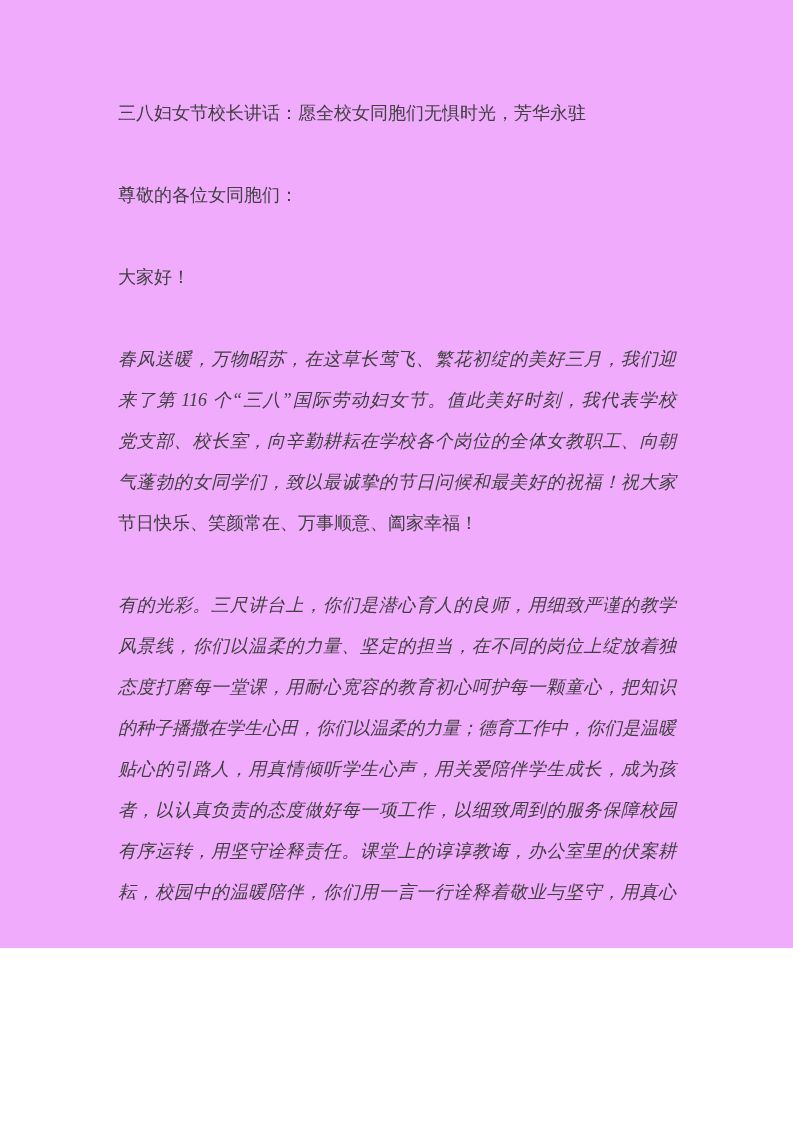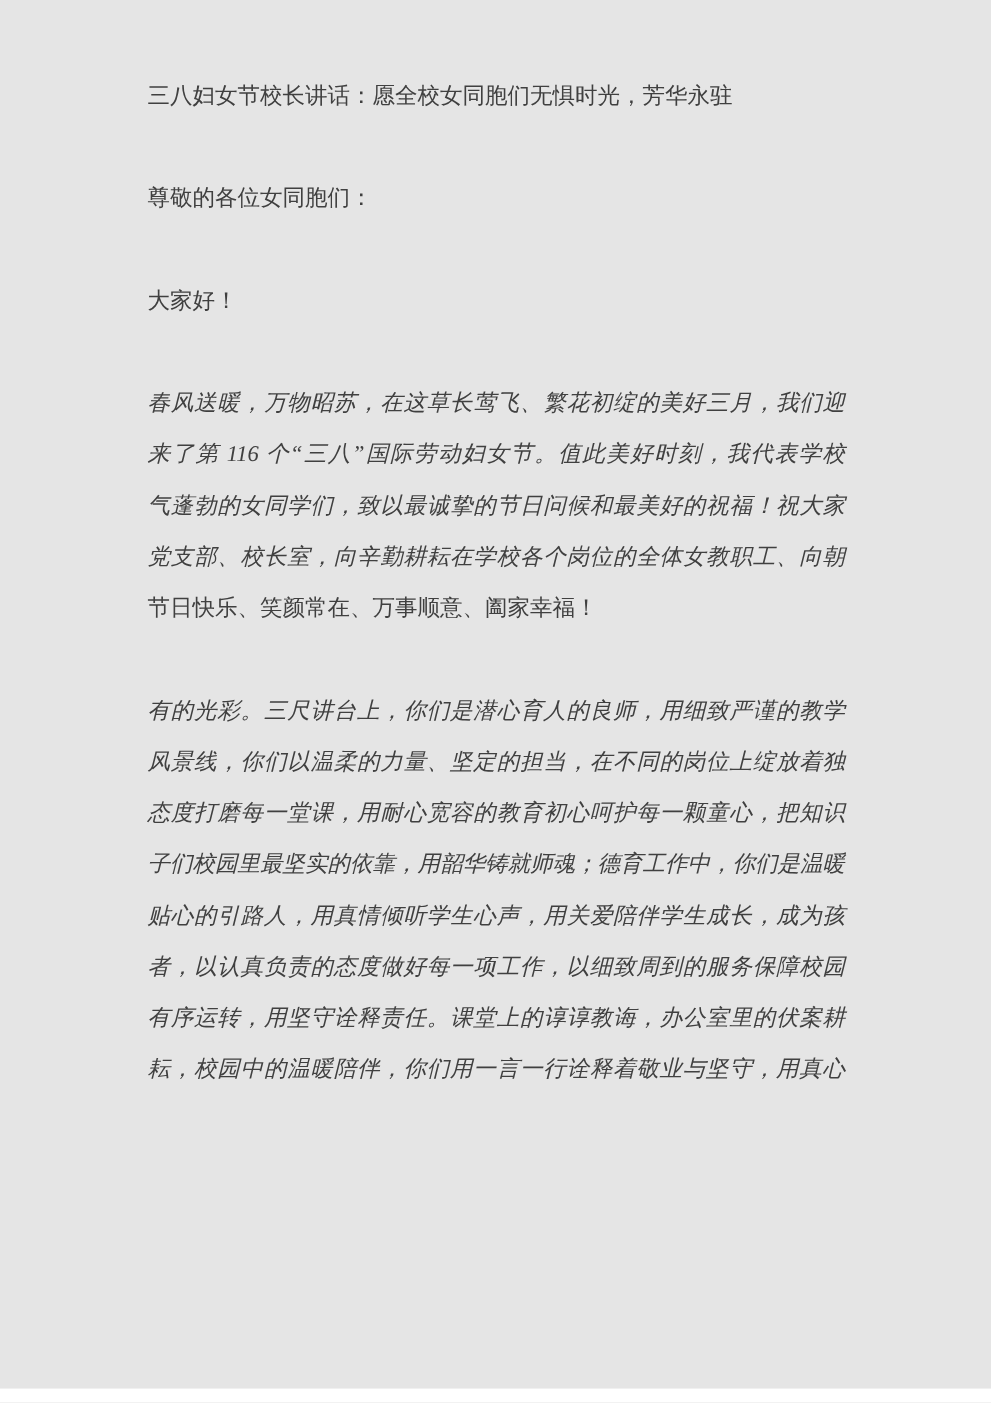--- a/index.html
+++ b/index.html
@@ -3,25 +3,25 @@
 <meta charset="utf-8">
 <style>
   html, body {
     margin: 0;
     padding: 0;
     background: #ffffff;
   }
   .page {
     position: relative;
     width: 793px;
-    height: 1111px;
+    height: 948px;
     box-sizing: border-box;
-    background: #e5e5e5;
+    background: #f0abfc;
     overflow: hidden;
-    padding: 56px 117px 0 118px;
+    padding: 93px 117px 0 118px;
     font-family: "Liberation Serif", "DejaVu Serif", serif;
     font-size: 18px;
     line-height: 41px;
     color: #404040;
   }
   .block {
     margin: 0 0 41px 0;
   }
   .line {
     text-align: left;
@@ -48,29 +48,29 @@
     <div class="line">尊敬的各位女同胞们：</div>
   </div>
 
   <div class="block">
     <div class="line">大家好！</div>
   </div>
 
   <div class="block">
     <div class="line jl">春风送暖，万物昭苏，在这草长莺飞、繁花初绽的美好三月，我们迎</div>
     <div class="line jl">来了第 116 个“三八”国际劳动妇女节。值此美好时刻，我代表学校</div>
+    <div class="line jl">党支部、校长室，向辛勤耕耘在学校各个岗位的全体女教职工、向朝</div>
     <div class="line jl">气蓬勃的女同学们，致以最诚挚的节日问候和最美好的祝福！祝大家</div>
-    <div class="line jl">党支部、校长室，向辛勤耕耘在学校各个岗位的全体女教职工、向朝</div>
     <div class="line">节日快乐、笑颜常在、万事顺意、阖家幸福！</div>
   </div>
 
   <div class="block">
     <div class="line jl">有的光彩。三尺讲台上，你们是潜心育人的良师，用细致严谨的教学</div>
     <div class="line jl">风景线，你们以温柔的力量、坚定的担当，在不同的岗位上绽放着独</div>
     <div class="line jl">态度打磨每一堂课，用耐心宽容的教育初心呵护每一颗童心，把知识</div>
-    <div class="line jl">子们校园里最坚实的依靠，用韶华铸就师魂；德育工作中，你们是温暖</div>
+    <div class="line jl">的种子播撒在学生心田，你们以温柔的力量；德育工作中，你们是温暖</div>
     <div class="line jl">贴心的引路人，用真情倾听学生心声，用关爱陪伴学生成长，成为孩</div>
     <div class="line jl">者，以认真负责的态度做好每一项工作，以细致周到的服务保障校园</div>
     <div class="line jl">有序运转，用坚守诠释责任。课堂上的谆谆教诲，办公室里的伏案耕</div>
     <div class="line jl">耘，校园中的温暖陪伴，你们用一言一行诠释着敬业与坚守，用真心</div>
   </div>
 
 </div>
 
 </body></html>

